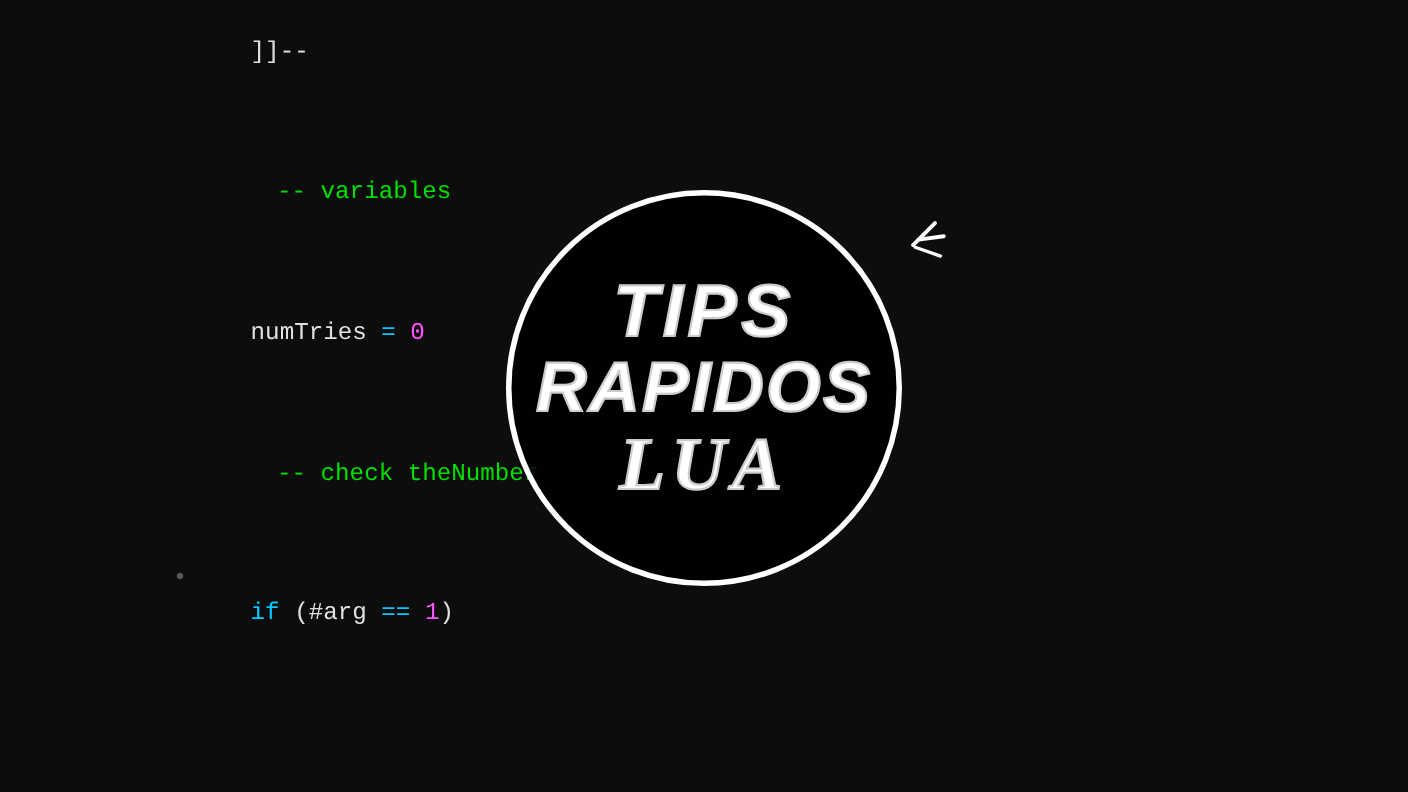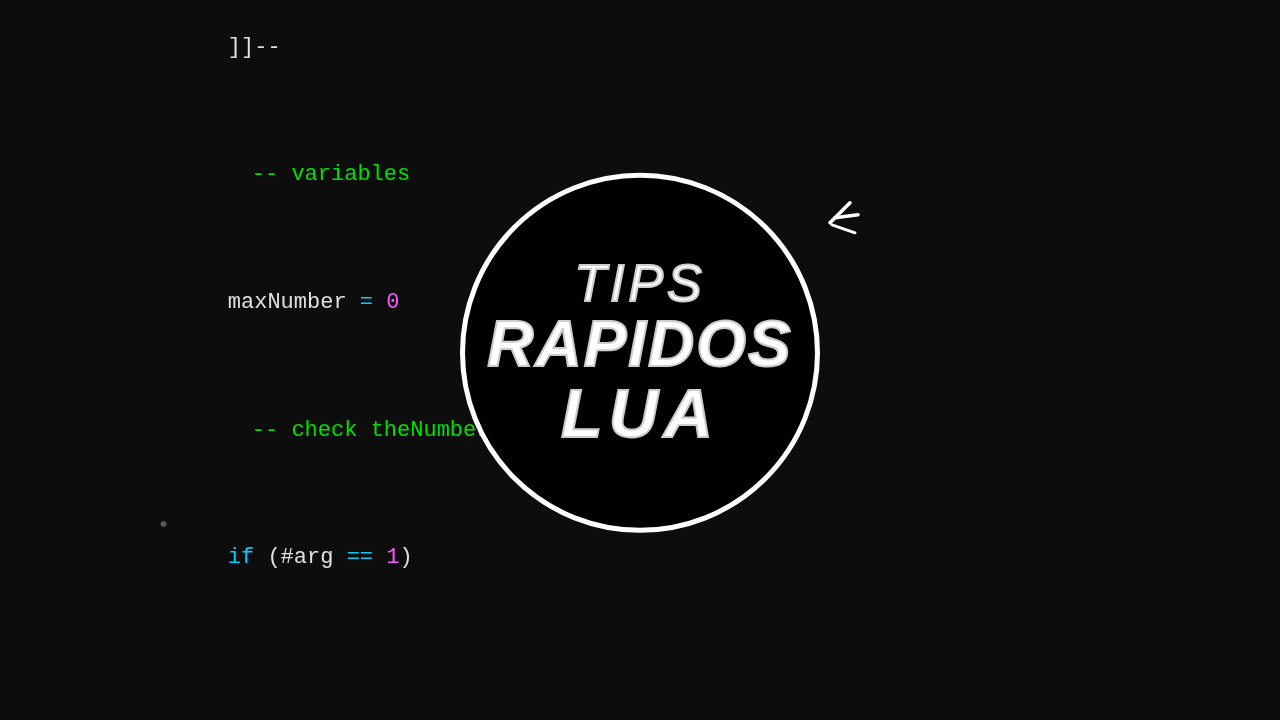--- a/index.html
+++ b/index.html
@@ -75,22 +75,22 @@
     #logo-text {
       position: absolute;
       top: 50%;
       left: 50%;
       transform: translate(-50%, -50%);
       text-align: center;
       line-height: 1.05;
     }
 
     .logo-tips {
-      font-size: 52px;
-      font-weight: 400;
+      font-size: 67px;
+      font-weight: 700;
       color: #ffffff;
       font-family: Impact, 'Arial Black', sans-serif;
       letter-spacing: 4px;
       text-transform: uppercase;
       font-style: italic;
       -webkit-text-stroke: 2px #cccccc;
     }
 
     .logo-rapidos {
       font-size: 64px;
@@ -101,21 +101,21 @@
       text-transform: uppercase;
       font-style: italic;
       display: block;
       -webkit-text-stroke: 2px #cccccc;
     }
 
     .logo-lua {
       font-size: 68px;
       font-weight: 900;
       color: #ffffff;
-      font-family: Liberation Sans, sans-serif;
+      font-family: Liberation Serif, serif;
       letter-spacing: 6px;
       text-transform: uppercase;
       font-style: italic;
       display: block;
       -webkit-text-stroke: 2px #cccccc;
     }
 
     
     .code-line span { display: inline; }
   </style>
@@ -133,21 +133,21 @@
   <div class="code-line">&nbsp;</div>
 
   <div class="code-line">
     <span class="c-green">-- variables</span>
   </div>
 
 
   <div class="code-line">&nbsp;</div>
 
   <div class="code-line">
-    <span class="c-white">maxNumber </span><span class="c-cyan">= </span><span class="c-pink">0</span>
+    <span class="c-white">numTries </span><span class="c-cyan">= </span><span class="c-pink">0</span>
   </div>
 
   <div class="code-line">&nbsp;</div>
 
   <div class="code-line">
     <span class="c-green">-- check theNumber</span>
   </div>
 
   <div class="code-line" style="position:relative;">
     <span style="position:absolute;left:-18px;color:#555;">•</span>

